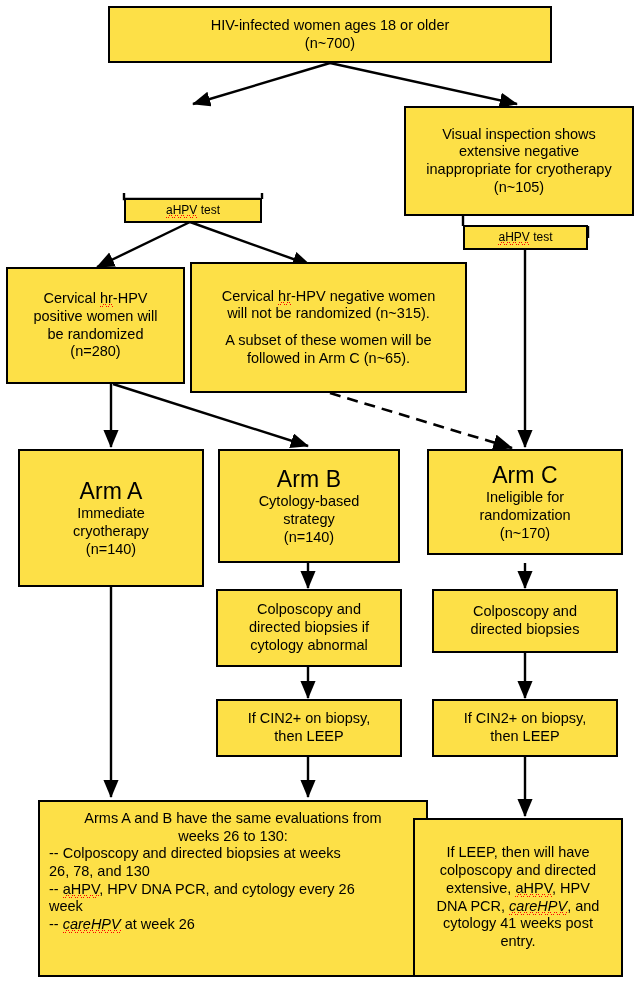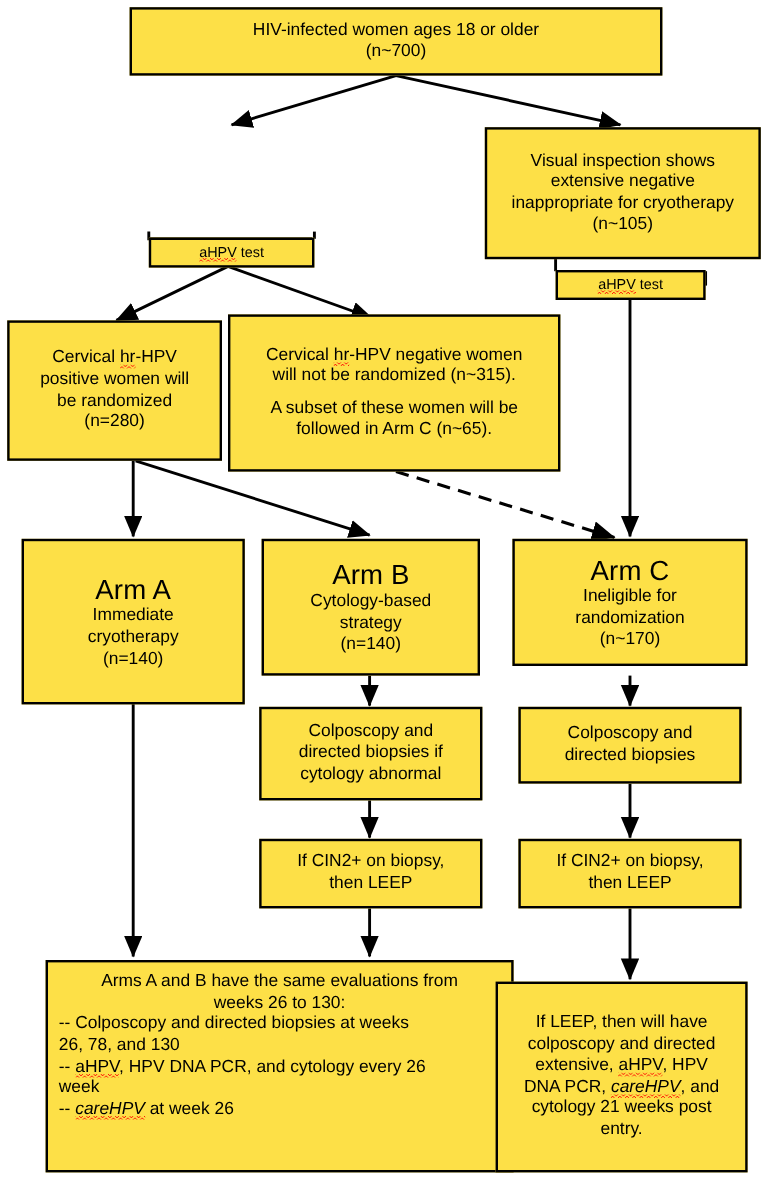--- a/index.html
+++ b/index.html
@@ -189,17 +189,17 @@
     <span class="ln"><span>-- </span><span class="misspell">aHPV</span><span>, HPV DNA PCR, and cytology every 26</span></span>
     <span class="ln">week</span>
     <span class="ln"><span>-- </span><span class="misspell ital">careHPV</span><span> at week 26</span></span>
   </div>
 
   <div class="node" style="left:413px;top:818px;width:210px;height:159px;">
     <span class="ln">If LEEP, then will have</span>
     <span class="ln">colposcopy and directed</span>
     <span class="ln"><span>extensive, </span><span class="misspell">aHPV</span><span>, HPV</span></span>
     <span class="ln"><span>DNA PCR, </span><span class="misspell ital">careHPV</span><span>, and</span></span>
-    <span class="ln">cytology 21 weeks post</span>
+    <span class="ln">cytology 41 weeks post</span>
     <span class="ln">entry.</span>
   </div>
 
 </div>
 
 </body></html>

